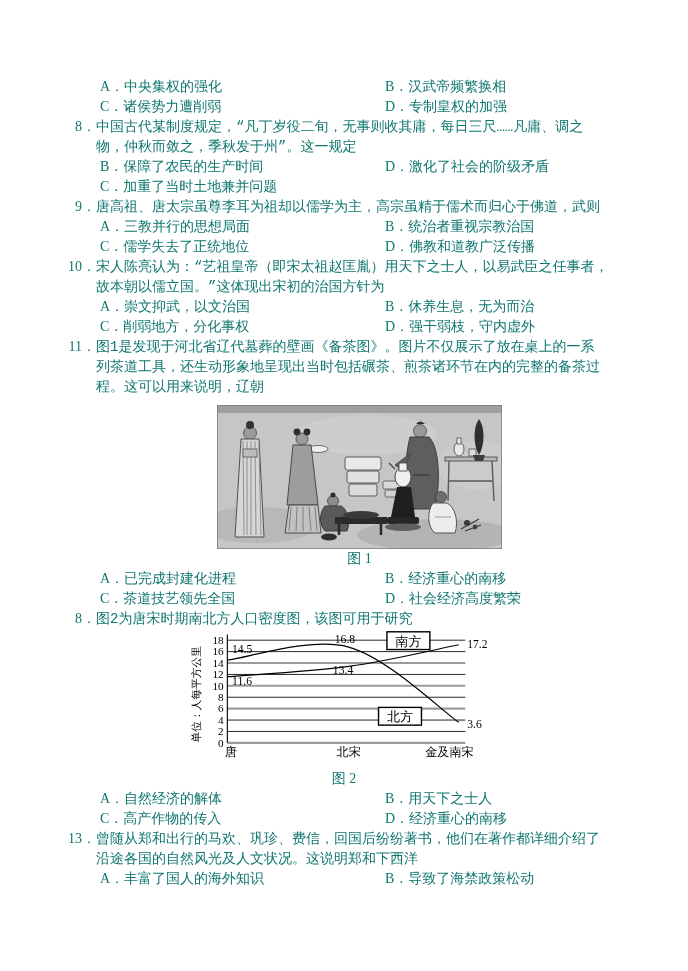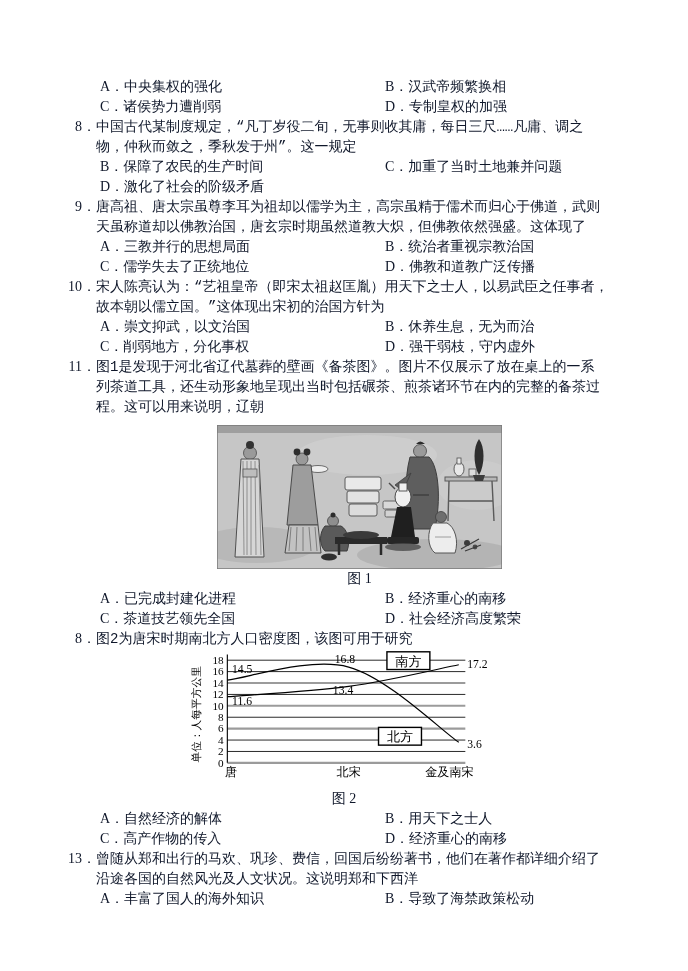--- a/index.html
+++ b/index.html
@@ -2,21 +2,21 @@
 <html><head>
 <meta charset="utf-8">
 <style>
   html,body{margin:0;padding:0;background:#ffffff;}
   .page{
     position:relative;
     width:688px;height:971px;
     box-sizing:border-box;
     padding:77px 50px 0 60px;
     background:#ffffff;
-    color:#0f172a;
+    color:#0f766e;
     font-family:"Liberation Serif","DejaVu Serif",serif;
     font-size:14px;line-height:20px;
     overflow:hidden;
   }
   .qrow{display:flex;}
   .qnum{flex:none;width:36px;text-align:right;white-space:nowrap;}
   .qbody{flex:1;min-width:0;}
   .stem-line{white-space:nowrap;font-family:Liberation Mono, monospace;}
   .opts{display:grid;grid-template-columns:285px 1fr;margin-left:40px;}
   .opt{white-space:nowrap;}
@@ -44,31 +44,30 @@
   <div>
     <div class="qrow">
       <span class="qnum">8．</span>
       <div class="qbody">
         <div class="stem-line">中国古代某制度规定，“凡丁岁役二旬，无事则收其庸，每日三尺……凡庸、调之</div>
         <div class="stem-line">物，仲秋而敛之，季秋发于州”。这一规定</div>
       </div>
     </div>
     <div class="opts">
       <div class="opt">B．保障了农民的生产时间</div>
+      <div class="opt">D．激化了社会的阶级矛盾</div>
       <div class="opt">C．加重了当时土地兼并问题</div>
-      <div class="opt">D．激化了社会的阶级矛盾</div>
     </div>
   </div>
 
   <div>
     <div class="qrow">
       <span class="qnum">9．</span>
       <div class="qbody">
         <div class="stem-line">唐高祖、唐太宗虽尊李耳为祖却以儒学为主，高宗虽精于儒术而归心于佛道，武则</div>
-        <div class="stem-line">天虽称道却以佛教治国，唐玄宗时期虽然道教大炽，但佛教依然强盛。这体现了</div>
       </div>
     </div>
     <div class="opts">
       <div class="opt">A．三教并行的思想局面</div>
       <div class="opt">B．统治者重视宗教治国</div>
       <div class="opt">C．儒学失去了正统地位</div>
       <div class="opt">D．佛教和道教广泛传播</div>
     </div>
   </div>
 

